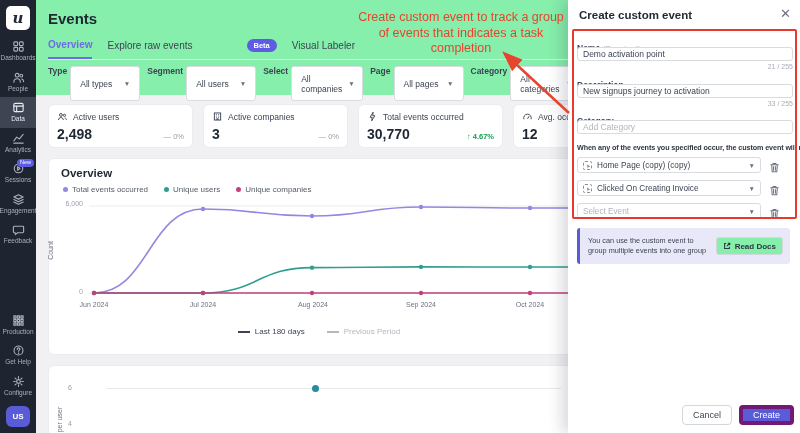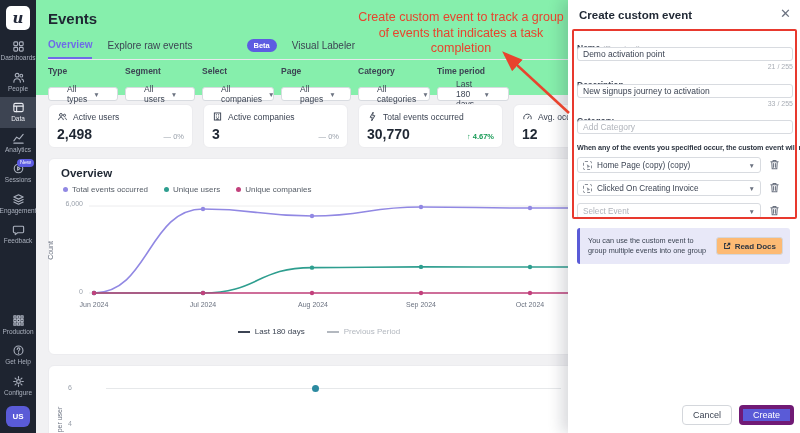--- a/index.html
+++ b/index.html
@@ -19,23 +19,23 @@
 
   
   .main { position:absolute; left:36px; top:0; width:764px; height:433px; }
   .hdr { background:#86efac; height:95px; padding:10px 0 0 12px; }
   .title { font-size:15px; font-weight:bold; color:#1f2733; }
   .tabs { display:flex; align-items:center; gap:15px; margin-top:12px; border-bottom:1px solid #e7e9ec; width:740px; }
   .tab { font-size:10px; color:#3c4453; padding-bottom:7px; display:flex; align-items:center; gap:6px; cursor:pointer; }
   .tab.active { color:#6e6ae8; font-weight:bold; border-bottom:2.5px solid #6e6ae8; }
   .beta { background:#5d5ce2; color:#fff; font-size:7.5px; font-weight:bold; padding:2px 7px; border-radius:8px;margin-left:48px; }
   .filters { display:flex; gap:7px; margin-top:6px; }
-  .fgroup { display:flex; flex-direction:column; gap:11px; }
+  .fgroup { display:flex; flex-direction:row; gap:3px; }
   .flabel { font-size:8.5px; font-weight:bold; color:#3c4453; }
-  .fselect { border:1px solid #d8dbe0; border-radius:3px; background:#fff; height:14px; display:flex; align-items:center; justify-content:space-between; padding:0 18px; font-size:8.5px; color:#3c4453; cursor:pointer; }
+  .fselect { border:1px solid #d8dbe0; border-radius:3px; background:#fff; height:35px; display:flex; align-items:center; justify-content:space-between; padding:0 9px; font-size:8.5px; color:#3c4453; cursor:pointer; }
   .fselect .caret { font-size:6.5px; color:#6b7280; margin-left:6px; }
   .w68{width:70px} .w72{width:72px}
 
   
   .cards { display:flex; gap:10px; margin:9px 0 0 12px; }
   .card { background:#fff; border:1px solid #ececef; border-radius:6px; width:145px; height:44px; padding:6px 8px; }
   .card-top { display:flex; align-items:center; gap:5px; font-size:8.5px; color:#3c4453; white-space:nowrap; overflow:hidden; }
   .card-top svg { width:11px; height:11px; stroke:#3c4453; fill:none; stroke-width:1.2; flex:none; }
   .card-bot { display:flex; align-items:baseline; justify-content:space-between; margin-top:4px; }
   .card-val { font-size:14px; font-weight:bold; color:#1f2733; }
@@ -72,32 +72,32 @@
   .panel { position:absolute; left:568px; top:0; width:232px; height:433px; background:#fff; box-shadow:-6px 0 14px rgba(15,20,40,.16); z-index:10; }
   .p-title { position:absolute; left:11px; top:9px; font-size:11.5px; font-weight:bold; color:#1f2733; }
   .p-close { position:absolute; right:9px; top:6px; font-size:13px; color:#6b7280; cursor:pointer; }
   .plabel { font-size:8.5px; font-weight:bold; color:#3c4453; }
   .plabel .req { font-weight:normal; color:#b0b4bb; font-size:8px; }
   .pinput { width:216px; height:14px; border:1px solid #d8dbe0; border-radius:3px; font-size:8.5px; color:#3c4453; padding:0 5px; font-family:"Liberation Sans", sans-serif; background:#fff; }
   .pinput::placeholder { color:#b0b4bb; }
   .counter { width:216px; text-align:right; font-size:7px; color:#a8adb5; }
   .abs { position:absolute; left:9px; }
   .match { position:absolute; left:9px; top:143px; font-size:7.2px; font-weight:bold; color:#2e3642; white-space:nowrap; letter-spacing:-0.1px; }
-  .ev-row { position:absolute; left:9px; display:flex; align-items:flex-start; gap:7px; }
+  .ev-row { position:absolute; left:9px; display:flex; align-items:flex-end; gap:7px; }
   .ev-select { width:184px; height:16px; border:1px solid #d8dbe0; border-radius:3px; background:#fff; display:flex; align-items:center; padding:0 5px; gap:5px; cursor:pointer; }
   .ev-icon { width:9px; height:9px; border:1px dashed #8a8f98; border-radius:2px; flex:none; position:relative; }
   .ev-icon svg { position:absolute; left:1px; top:1px; width:7px; height:7px; }
   .ev-name { font-size:8.2px; color:#3c4453; flex:1; white-space:nowrap; overflow:hidden; }
   .ev-name.ph { color:#b0b4bb; }
   .ev-caret { font-size:6.5px; color:#6b7280; }
   .trash { width:13px; height:13px; cursor:pointer; }
   .trash svg { width:13px; height:13px; stroke:#6b7280; fill:none; stroke-width:1.1; stroke-linecap:round; }
   .info { position:absolute; left:9px; top:228px; width:213px; height:36px; background:#e8e8f8; border-left:3px solid #5a5bd7; border-radius:3px; display:flex; align-items:center; justify-content:space-between; padding:0 7px 0 8px; }
   .info-text { font-size:7.3px; color:#3c4453; width:125px; line-height:1.35; }
-  .docs-btn { background:#fdba74; border:1px solid #d4d7dc; border-radius:3px; height:18px; display:flex; align-items:center; gap:4px; padding:0 6px; font-size:8px; font-weight:bold; color:#2e3642; cursor:pointer; }
+  .docs-btn { background:#86efac; border:1px solid #d4d7dc; border-radius:3px; height:18px; display:flex; align-items:center; gap:4px; padding:0 6px; font-size:8px; font-weight:bold; color:#2e3642; cursor:pointer; }
   .docs-btn svg { width:8px; height:8px; stroke:#2e3642; fill:none; stroke-width:1.3; }
   .p-footer { position:absolute; right:6px; bottom:8px; display:flex; gap:7px; }
   .btn { height:20px; border-radius:4px; font-size:9px; display:flex; align-items:center; padding:0 10px; cursor:pointer; font-family:"Liberation Sans", sans-serif; }
   .btn.cancel { background:#fff; border:1px solid #d4d7dc; color:#3c4453; }
   .btn.create { background:#5a5bd7; border:4px solid #701a75; color:#fff; }
 
   
   .ann-text { position:absolute; left:352px; top:10px; width:218px; text-align:center; font-size:12.5px; color:#e8432d; line-height:1.25; z-index:30; pointer-events:none; }
   .ann-arrow { position:absolute; left:485px; top:40px; z-index:30; pointer-events:none; }
   .ann-box { position:absolute; left:572px; top:29px; width:225px; height:190px; border:2px solid #e8392e; border-radius:2px; z-index:30; pointer-events:none; }

